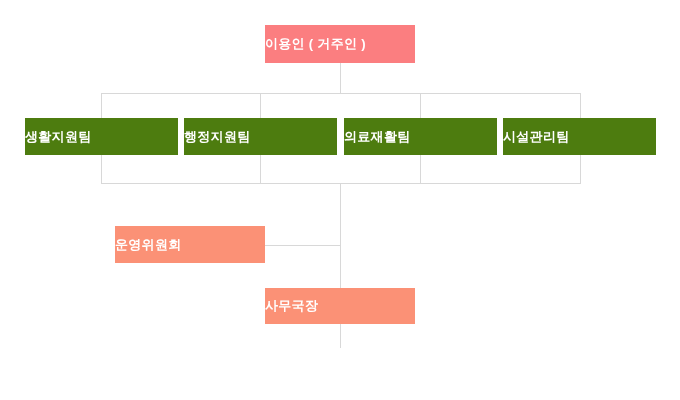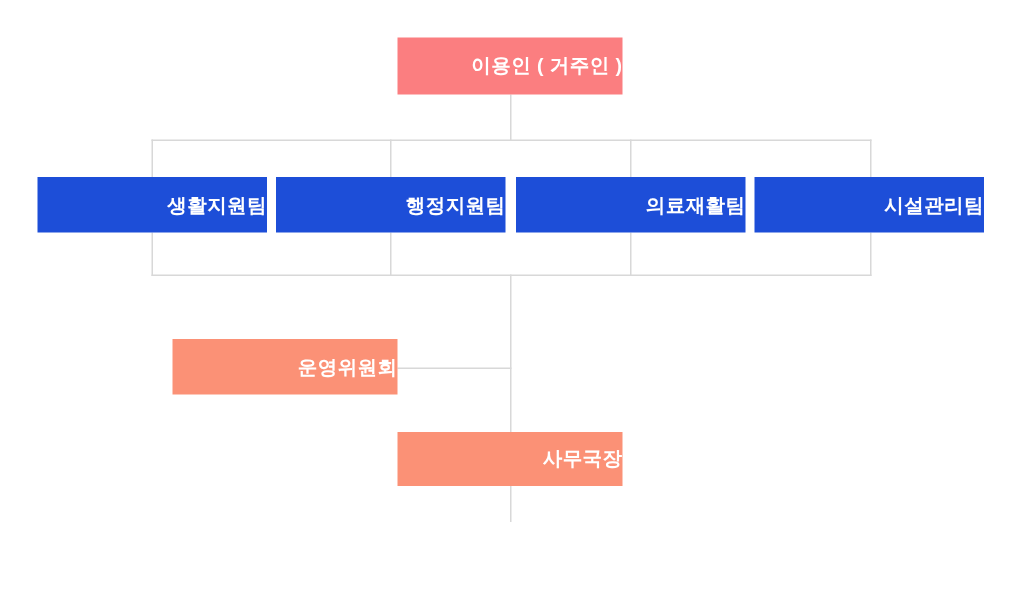--- a/index.html
+++ b/index.html
@@ -15,33 +15,33 @@
     position: relative;
     width: 680px;
     height: 400px;
     background: #ffffff;
     overflow: hidden;
   }
   .node {
     position: absolute;
     display: flex;
     align-items: center;
-    justify-content: flex-end;
+    justify-content: flex-start;
     color: #ffffff;
     font-size: 13px;
     font-weight: bold;
     letter-spacing: 0.3px;
     box-sizing: border-box;
     z-index: 3;
     user-select: none;
   }
   .node-root      { background: #fb7e80; }
-  .node-team      { background: #1d4ed8; }
+  .node-team      { background: #4d7c0f; }
   .node-support   { background: #fb9176; }
-  .node-exec      { background: #fb9176; padding-left: 36px; }
+  .node-exec      { background: #fb9176; }
 
   
   .conn {
     position: absolute;
     background: #d8d8d8;
     z-index: 1;
   }
   .conn-v { width: 1px; }
   .conn-h { height: 1px; }
 </style>

